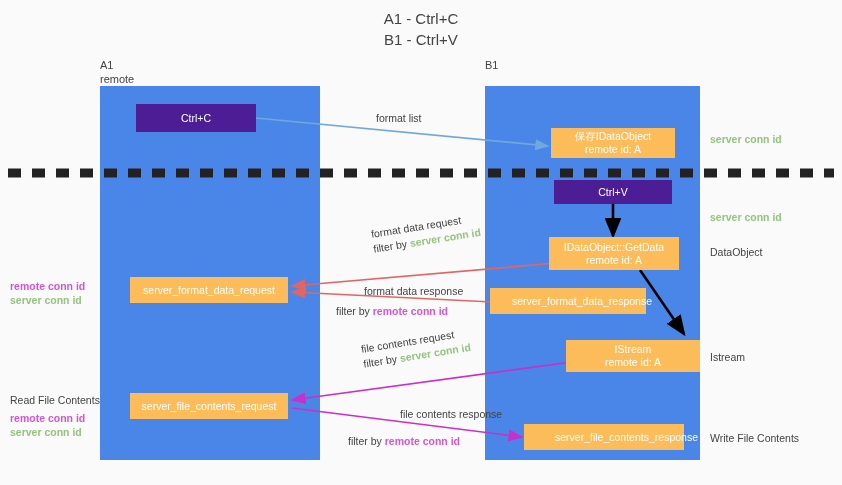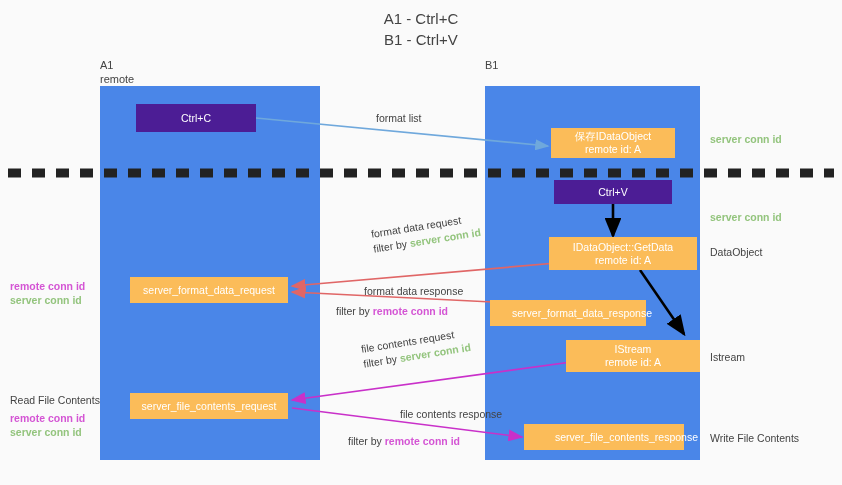--- a/index.html
+++ b/index.html
@@ -117,30 +117,30 @@
 
   <div class="box orange" style="left:551px;top:128px;width:124px;height:30px;">
     <span>保存IDataObject</span>
     <span class="l2">remote id: A</span>
   </div>
 
   <div class="box green" style="left:554px;top:180px;width:118px;height:24px;">
     <span>Ctrl+V</span>
   </div>
 
-  <div class="box orange" style="left:549px;top:237px;width:148px;height:33px;">
+  <div class="box orange" style="left:549px;top:237px;width:130px;height:33px;">
     <span>IDataObject::GetData</span>
     <span class="l2">remote id: A</span>
   </div>
 
   <div class="box orange" style="left:130px;top:277px;width:158px;height:26px;">
     <span>server_format_data_request</span>
   </div>
 
-  <div class="box orange" style="left:490px;top:300px;width:156px;height:26px;padding-left:28px;">
+  <div class="box orange" style="left:490px;top:288px;width:156px;height:26px;padding-left:28px;">
     <span>server_format_data_response</span>
   </div>
 
   <div class="box orange" style="left:566px;top:340px;width:134px;height:32px;">
     <span>IStream</span>
     <span class="l2">remote id: A</span>
   </div>
 
   <div class="box orange" style="left:130px;top:393px;width:158px;height:26px;">
     <span>server_file_contents_request</span>

